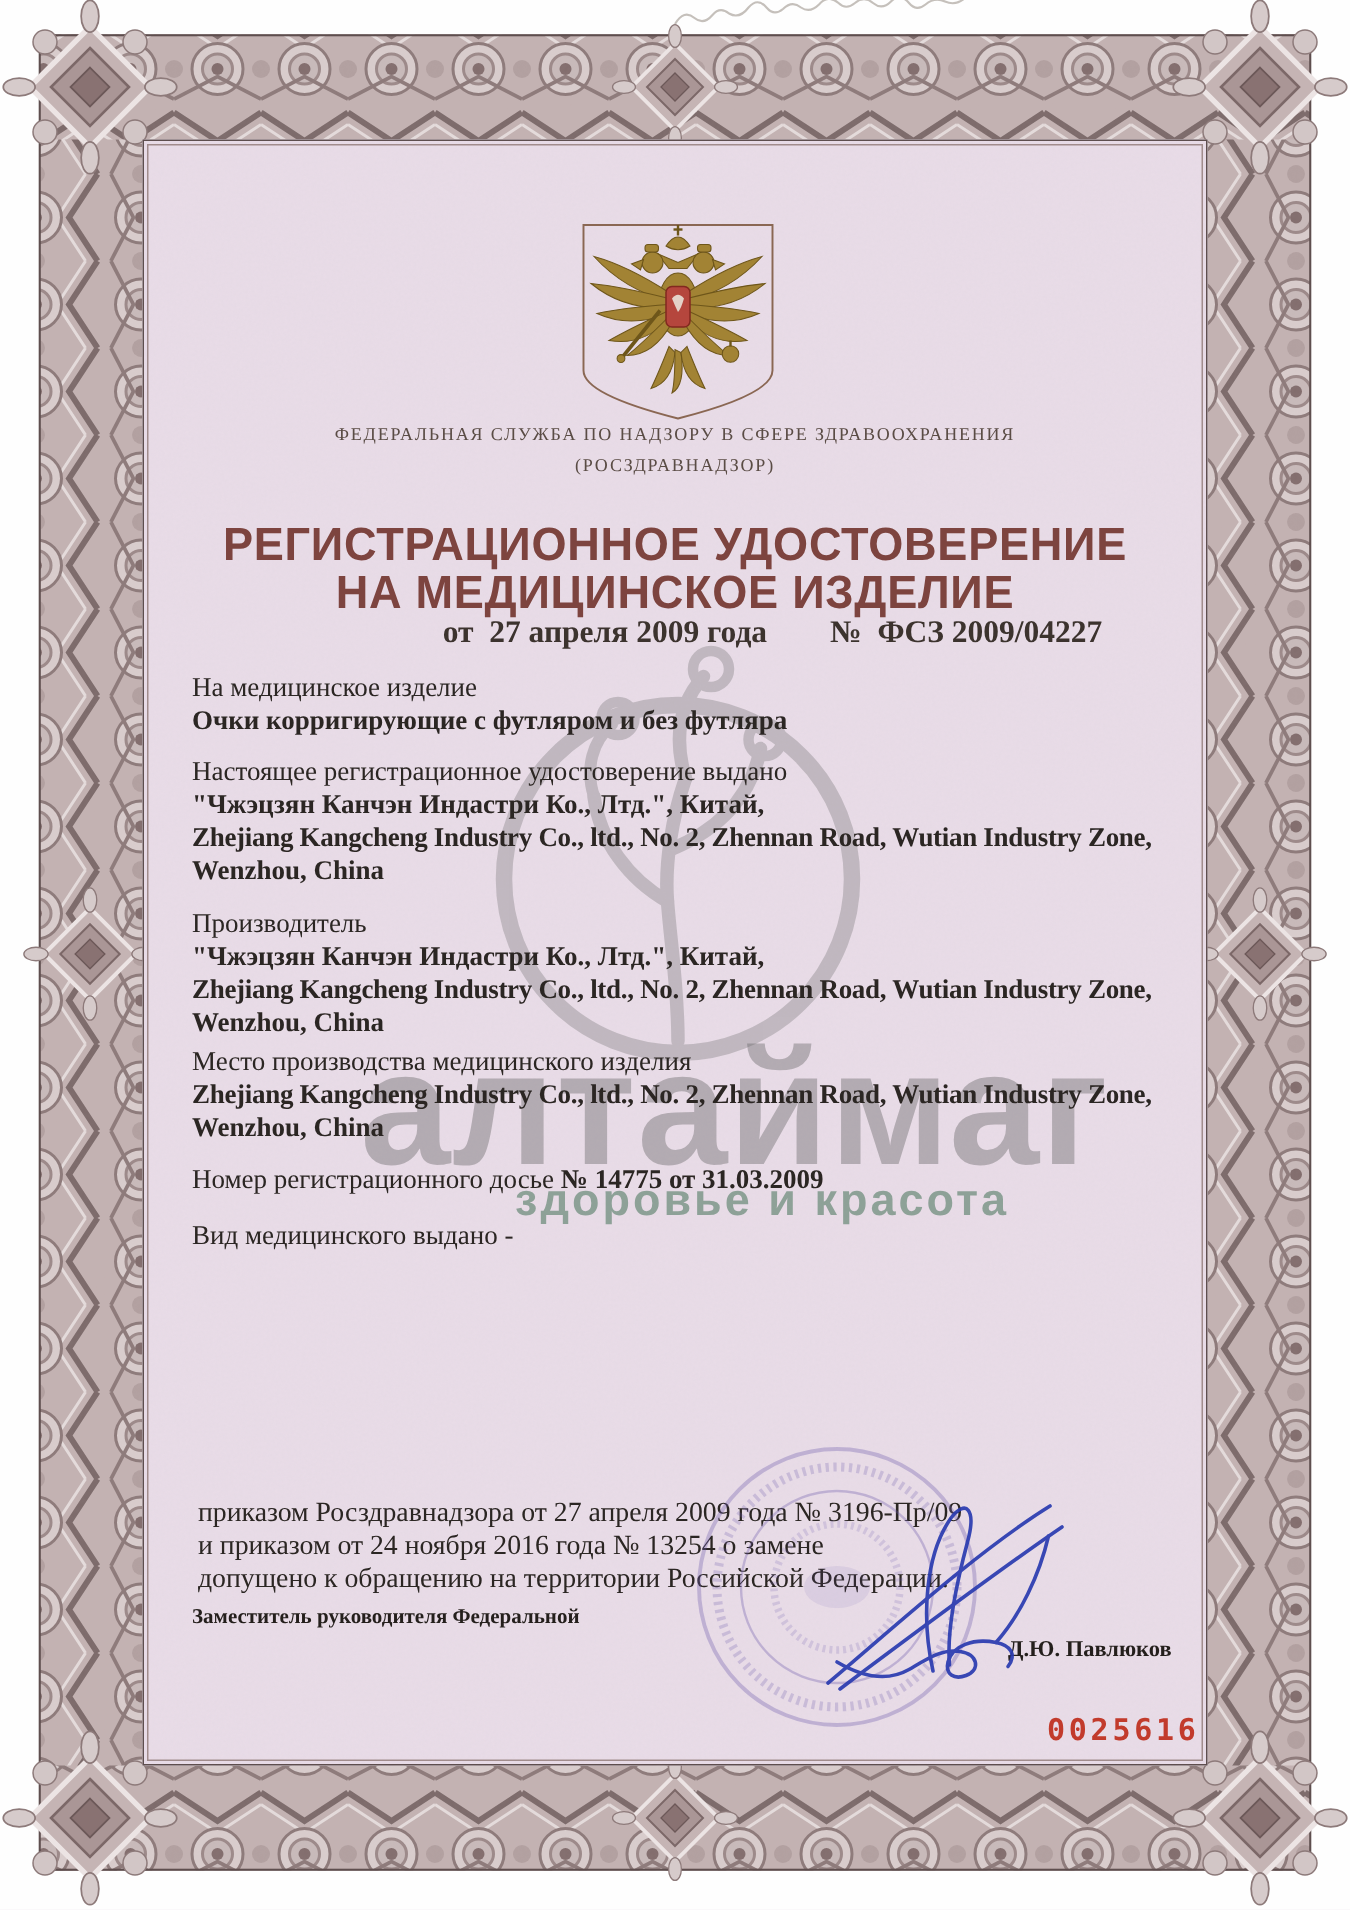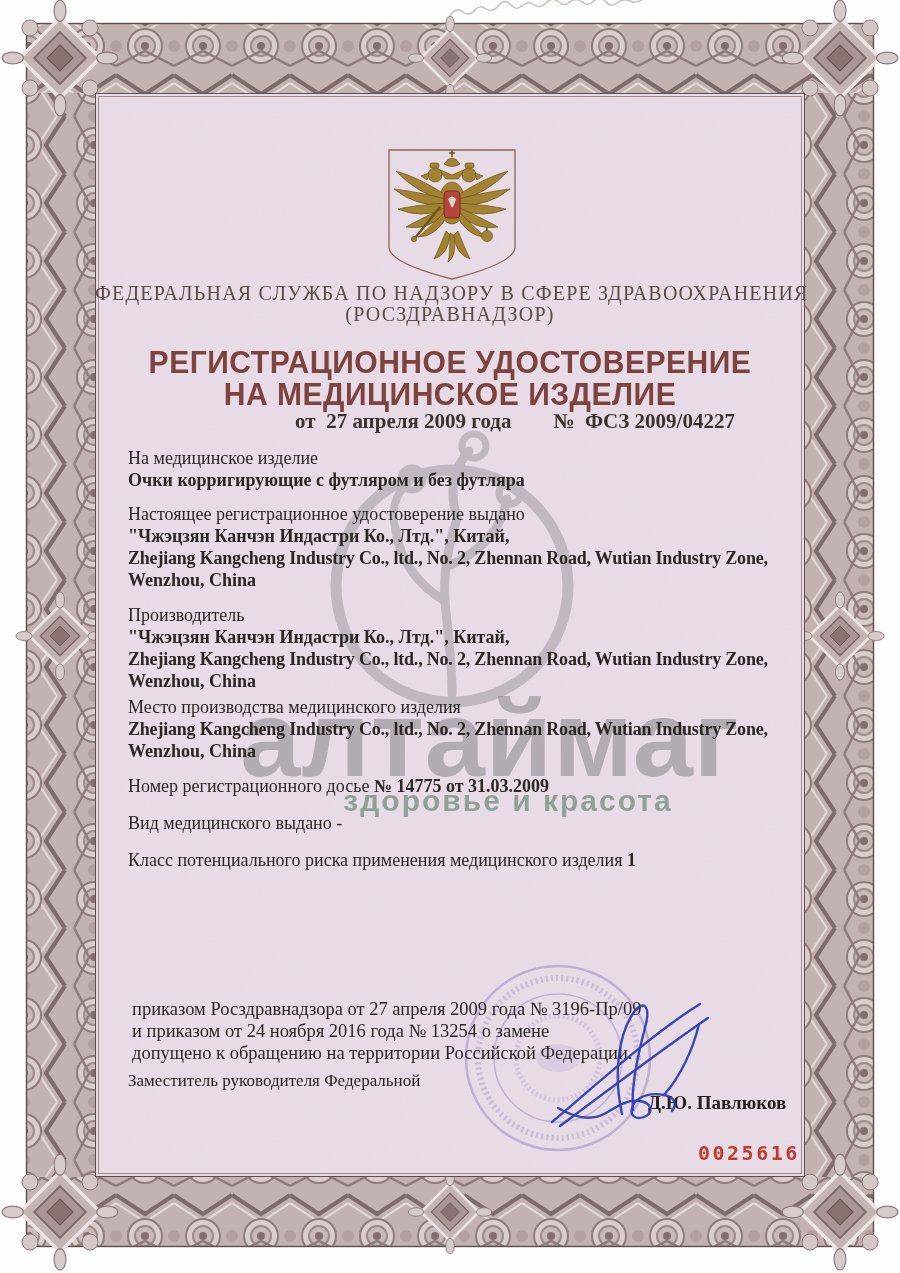--- a/index.html
+++ b/index.html
@@ -1,33 +1,33 @@
 <!DOCTYPE html>
 <html><head>
 <meta charset="utf-8">
 <style>
   html,body{margin:0;padding:0;background:#ffffff;}
   .page{position:relative;width:900px;height:1273px;background:#fefefe;overflow:hidden;
         font-family:"Liberation Serif",serif;}
   .abs{position:absolute;white-space:pre;}
   svg{display:block;}
   
-  .agency{left:95px;width:710px;text-align:center;font-size:20px;letter-spacing:1.2px;
+  .agency{left:95px;width:710px;text-align:center;font-size:12px;letter-spacing:1.2px;
           color:#5a4c45;}
   .title{left:95px;width:710px;text-align:center;font-family:"Liberation Sans",sans-serif;
          font-weight:700;font-size:31px;letter-spacing:.5px;color:#7d443f;
          transform:scaleX(.97);transform-origin:center;}
   .dateline{left:95px;width:840px;text-align:center;font-weight:700;font-size:21px;color:#3c332e;}
   .dateline .gap{display:inline-block;width:42px;}
   .ln{left:128px;font-size:18px;line-height:22px;color:#2b2623;}
   .b{font-weight:700;}
   .enline{letter-spacing:-0.2px;}
   .ord{left:132px;font-size:18.5px;color:#2b2623;}
-  .signer{left:128px;font-weight:400;font-size:17px;color:#241f1c;}
-  .signame{left:648px;font-weight:700;font-size:19px;color:#241f1c;}
+  .signer{left:128px;font-weight:700;font-size:14px;color:#241f1c;}
+  .signame{left:672px;font-weight:700;font-size:15px;color:#241f1c;}
   .serial{left:698px;top:1141px;font-family:"DejaVu Sans Mono",monospace;font-weight:700;
           font-size:20px;letter-spacing:2.5px;color:#c23b2c;}
   
   .wm-brand{left:140px;width:700px;top:676px;text-align:center;
             font-family:"Liberation Sans",sans-serif;font-weight:700;font-size:108px;
             color:#5f5f5f;opacity:.38;letter-spacing:1px;}
   .wm-tag{left:95px;width:826px;top:784px;text-align:center;
           font-family:"Liberation Sans",sans-serif;font-weight:700;font-size:30px;
           color:#14532d;opacity:.42;letter-spacing:2px;}
   .z0{z-index:0;}.z1{z-index:1;}.z2{z-index:2;}.z3{z-index:3;}
@@ -192,21 +192,20 @@
   <div class="abs z2 ln b" style="top:670px">Wenzhou, China</div>
 
   <div class="abs z2 ln" style="top:696px">Место производства медицинского изделия</div>
   <div class="abs z2 ln b enline" style="top:718px">Zhejiang Kangcheng Industry Co., ltd., No. 2, Zhennan Road, Wutian Industry Zone,</div>
   <div class="abs z2 ln b" style="top:740px">Wenzhou, China</div>
 
   <div class="abs z2 ln" style="top:775px"><span>Номер регистрационного досье</span> <span class="b">№ 14775 от 31.03.2009</span></div>
 
   <div class="abs z2 ln" style="top:812px">Вид медицинского выдано -</div>
 
-  <div class="abs z2 ln" style="top:849px"><span>Класс потенциального риска применения медицинского изделия</span> <span class="b">1</span></div>
 
 
 
   <div class="abs z2 ord" style="top:999px">приказом Росздравнадзора от 27 апреля 2009 года № 3196-Пр/09</div>
   <div class="abs z2 ord" style="top:1021px">и приказом от 24 ноября 2016 года № 13254 о замене</div>
   <div class="abs z2 ord" style="top:1043px">допущено к обращению на территории Российской Федерации.</div>
 
   <div class="abs z2 signer" style="top:1071px">Заместитель руководителя Федеральной</div>
   <div class="abs z2 signame" style="top:1092px">Д.Ю. Павлюков</div>
 

